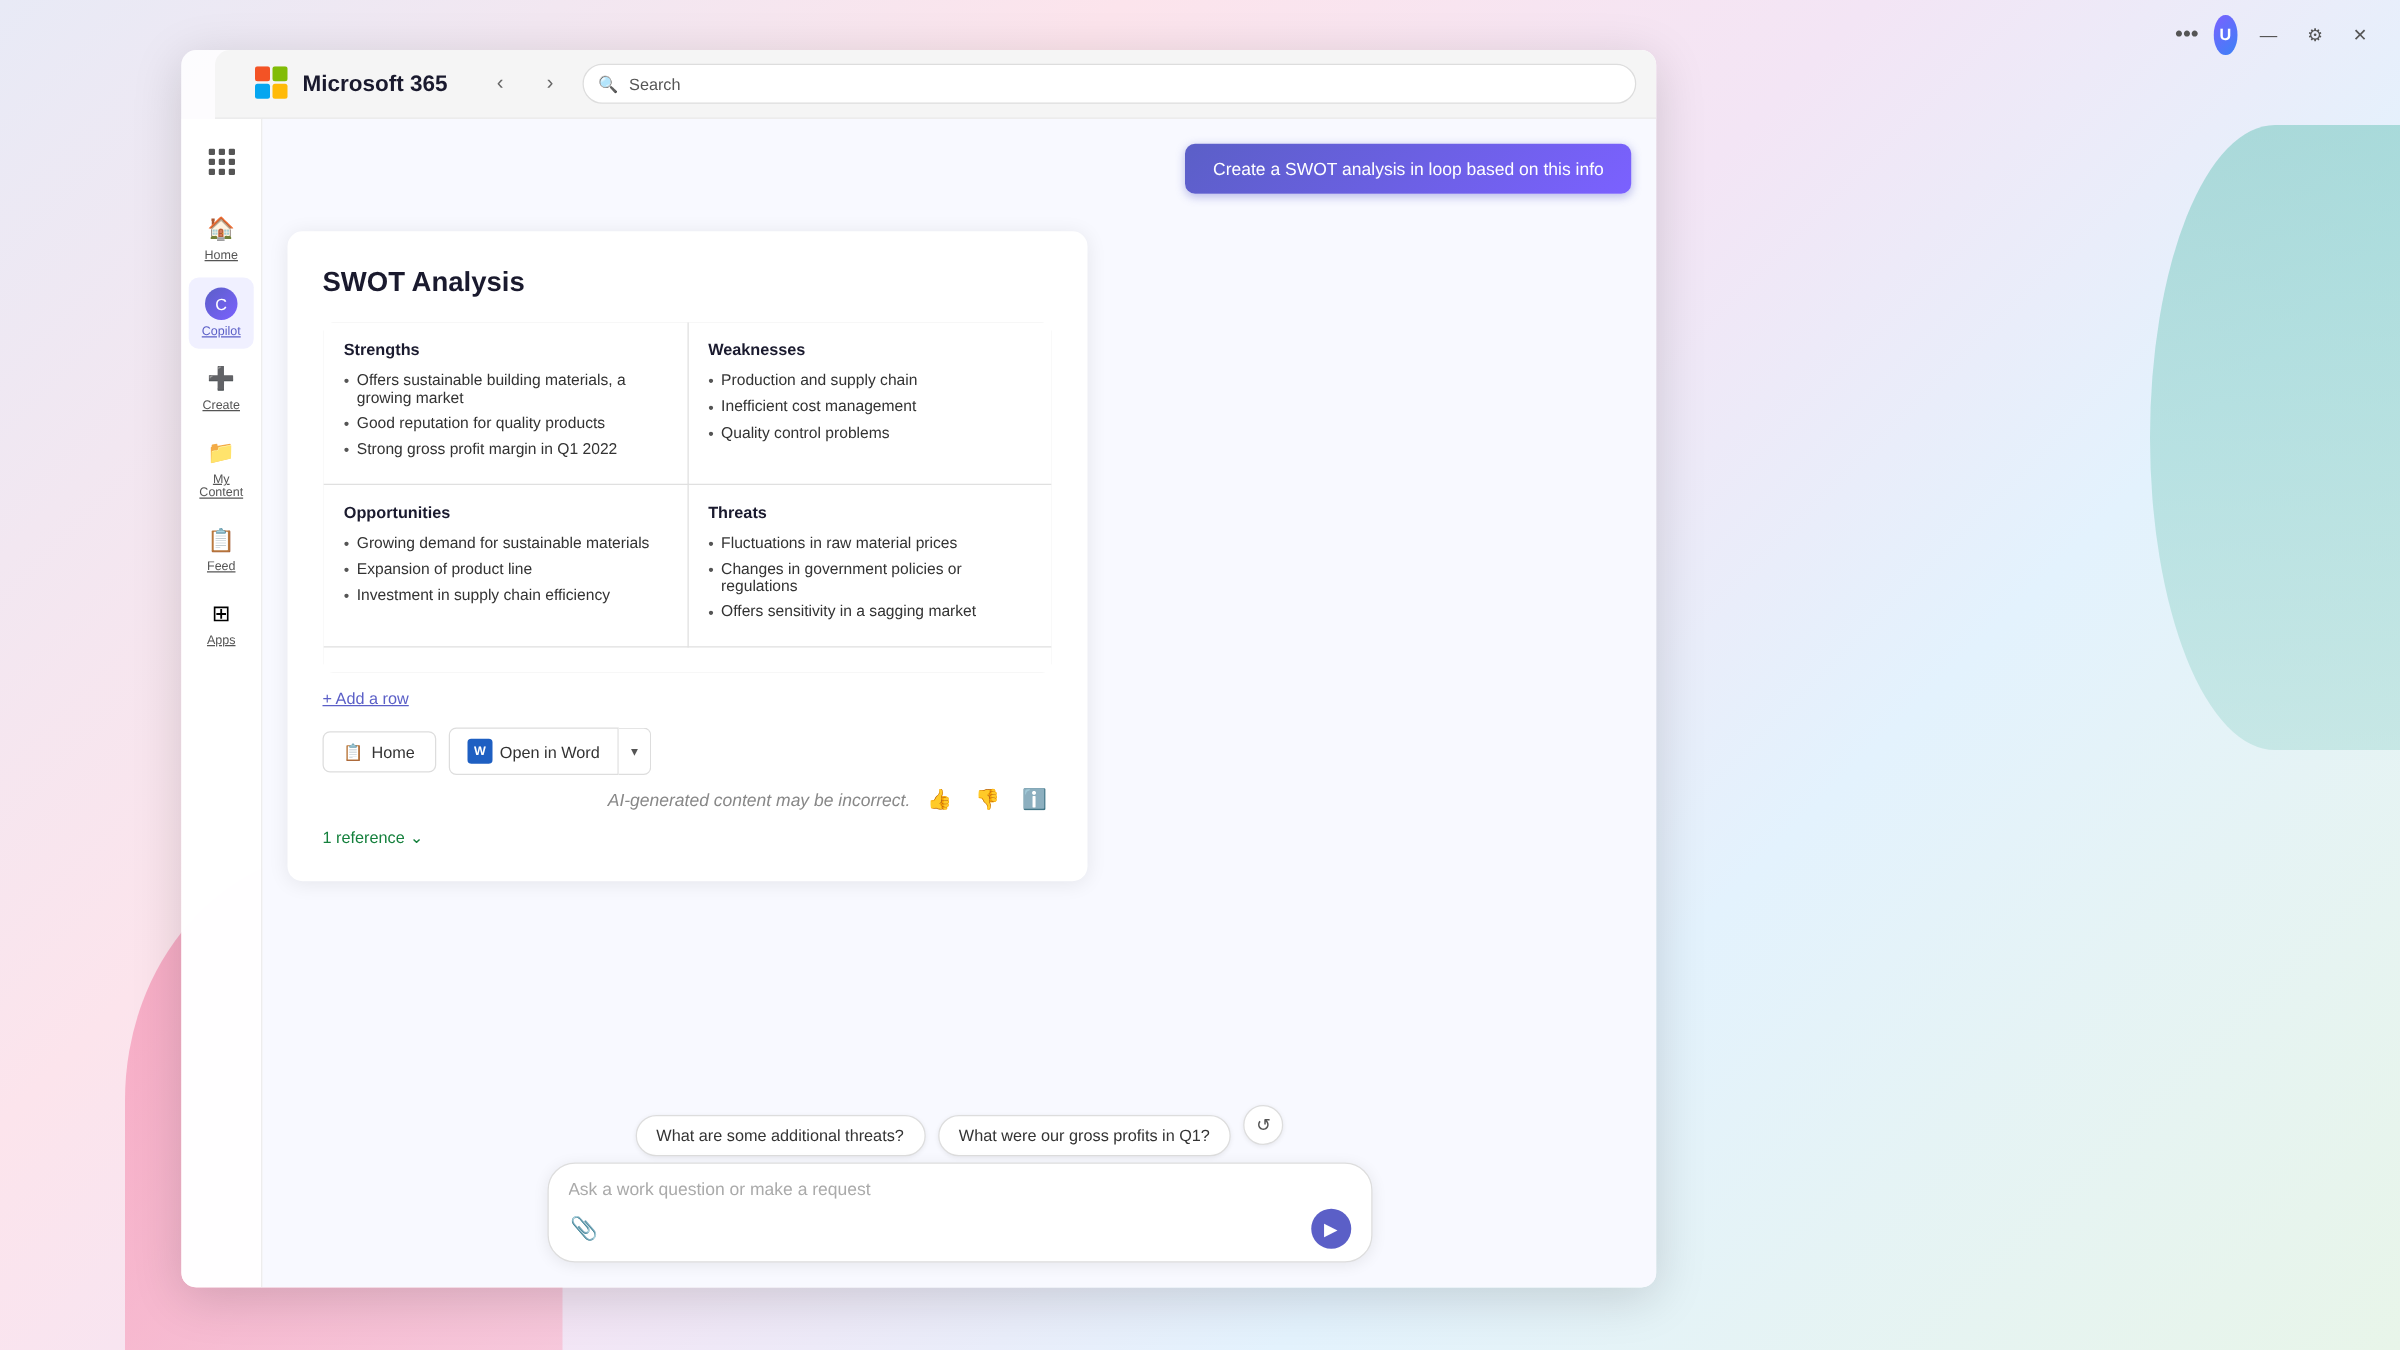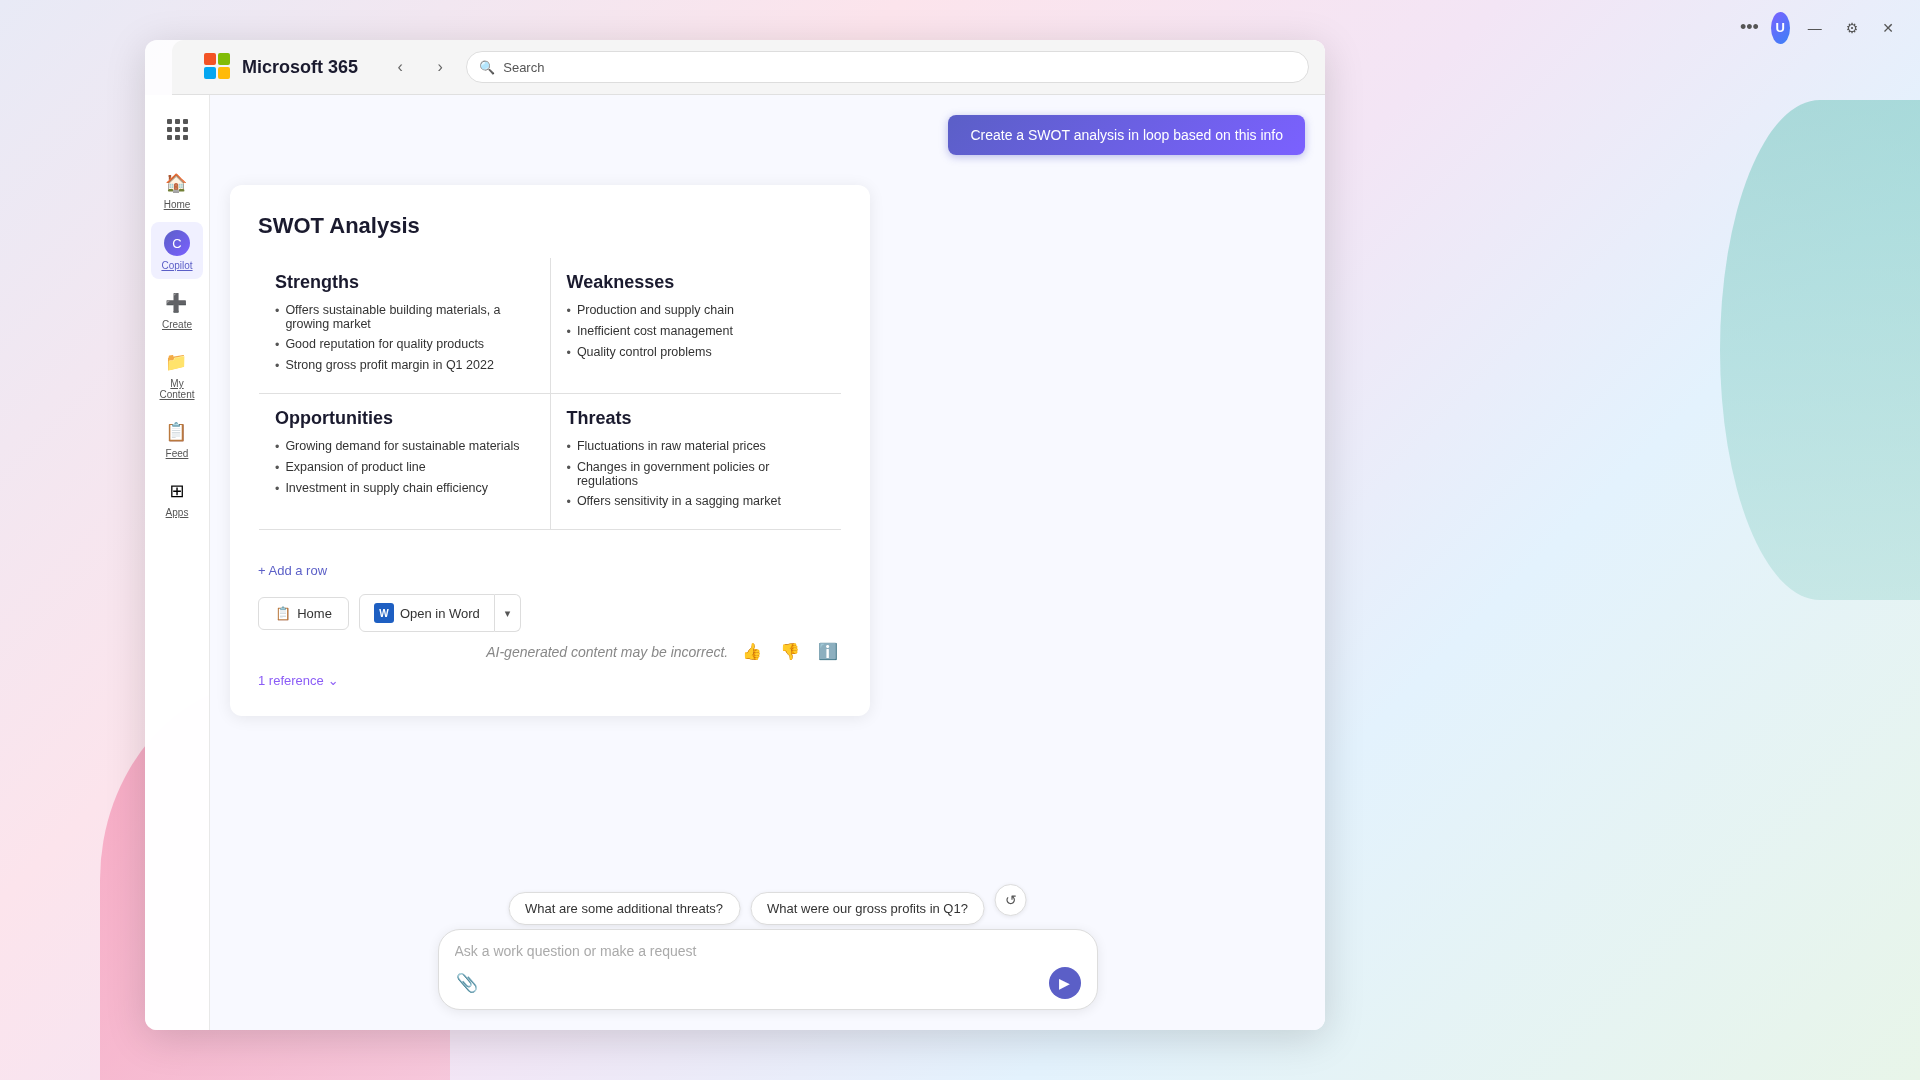--- a/index.html
+++ b/index.html
@@ -223,21 +223,21 @@
       overflow: hidden;
     }
     .swot-table td {
       padding: 14px 16px;
       vertical-align: top;
       border: 1px solid #e0e0e0;
       width: 50%;
     }
     .swot-section-title {
       font-weight: 600;
-      font-size: 18px;
+      font-size: 13px;
       color: #1a1a2e;
       margin-bottom: 10px;
     }
     .swot-list {
       list-style: none;
       padding: 0;
     }
     .swot-list li {
       font-size: 12.5px;
       color: #333;
@@ -253,20 +253,21 @@
 
     
     .add-row {
       margin-top: 12px;
       font-size: 13px;
       color: #5b5fc7;
       cursor: pointer;
       display: flex;
       align-items: center;
       gap: 4px;
+      text-decoration: underline;
     }
 
     
     .action-buttons {
       display: flex;
       align-items: center;
       gap: 10px;
       margin-top: 16px;
     }
     .btn-copy {
@@ -339,21 +340,21 @@
       padding: 2px 4px;
     }
 
     
     .reference-row {
       margin-top: 10px;
       display: flex;
       align-items: center;
       gap: 4px;
       font-size: 13px;
-      color: #8b5cf6;
+      color: #15803d;
       cursor: pointer;
     }
 
     
     .suggestion-chips {
       position: absolute;
       bottom: 105px;
       left: 50%;
       transform: translateX(-50%);
       display: flex;

